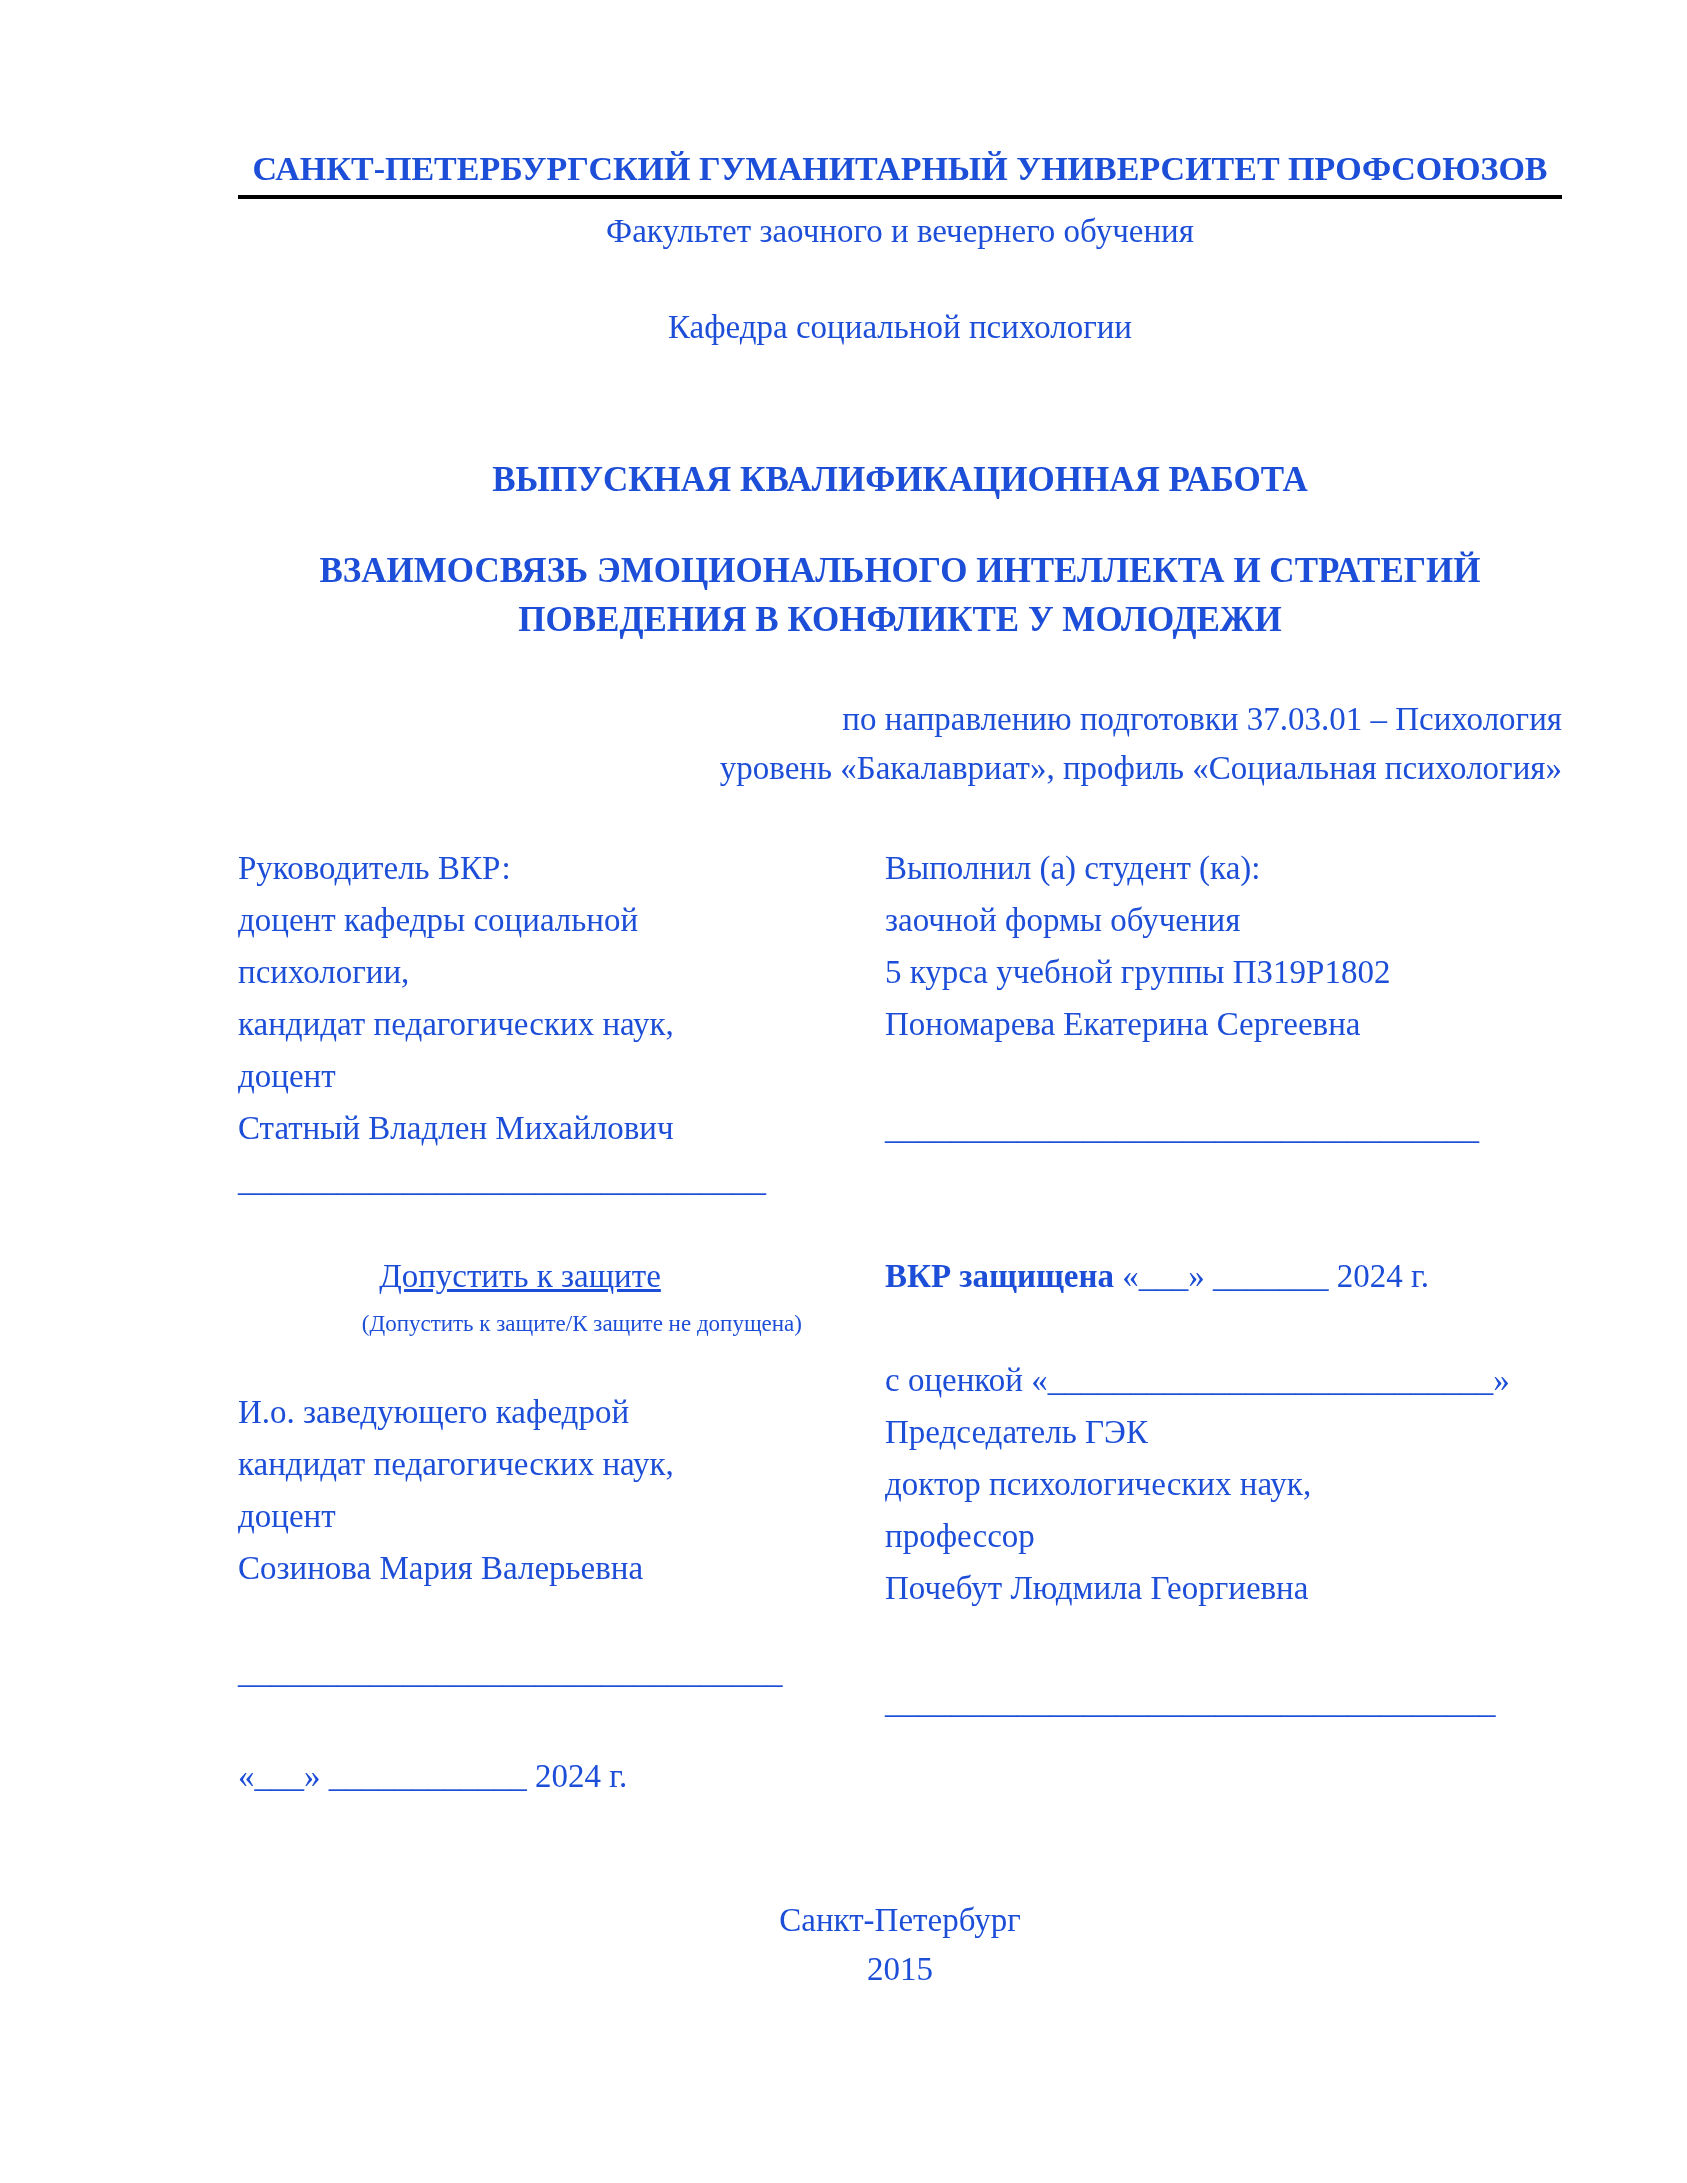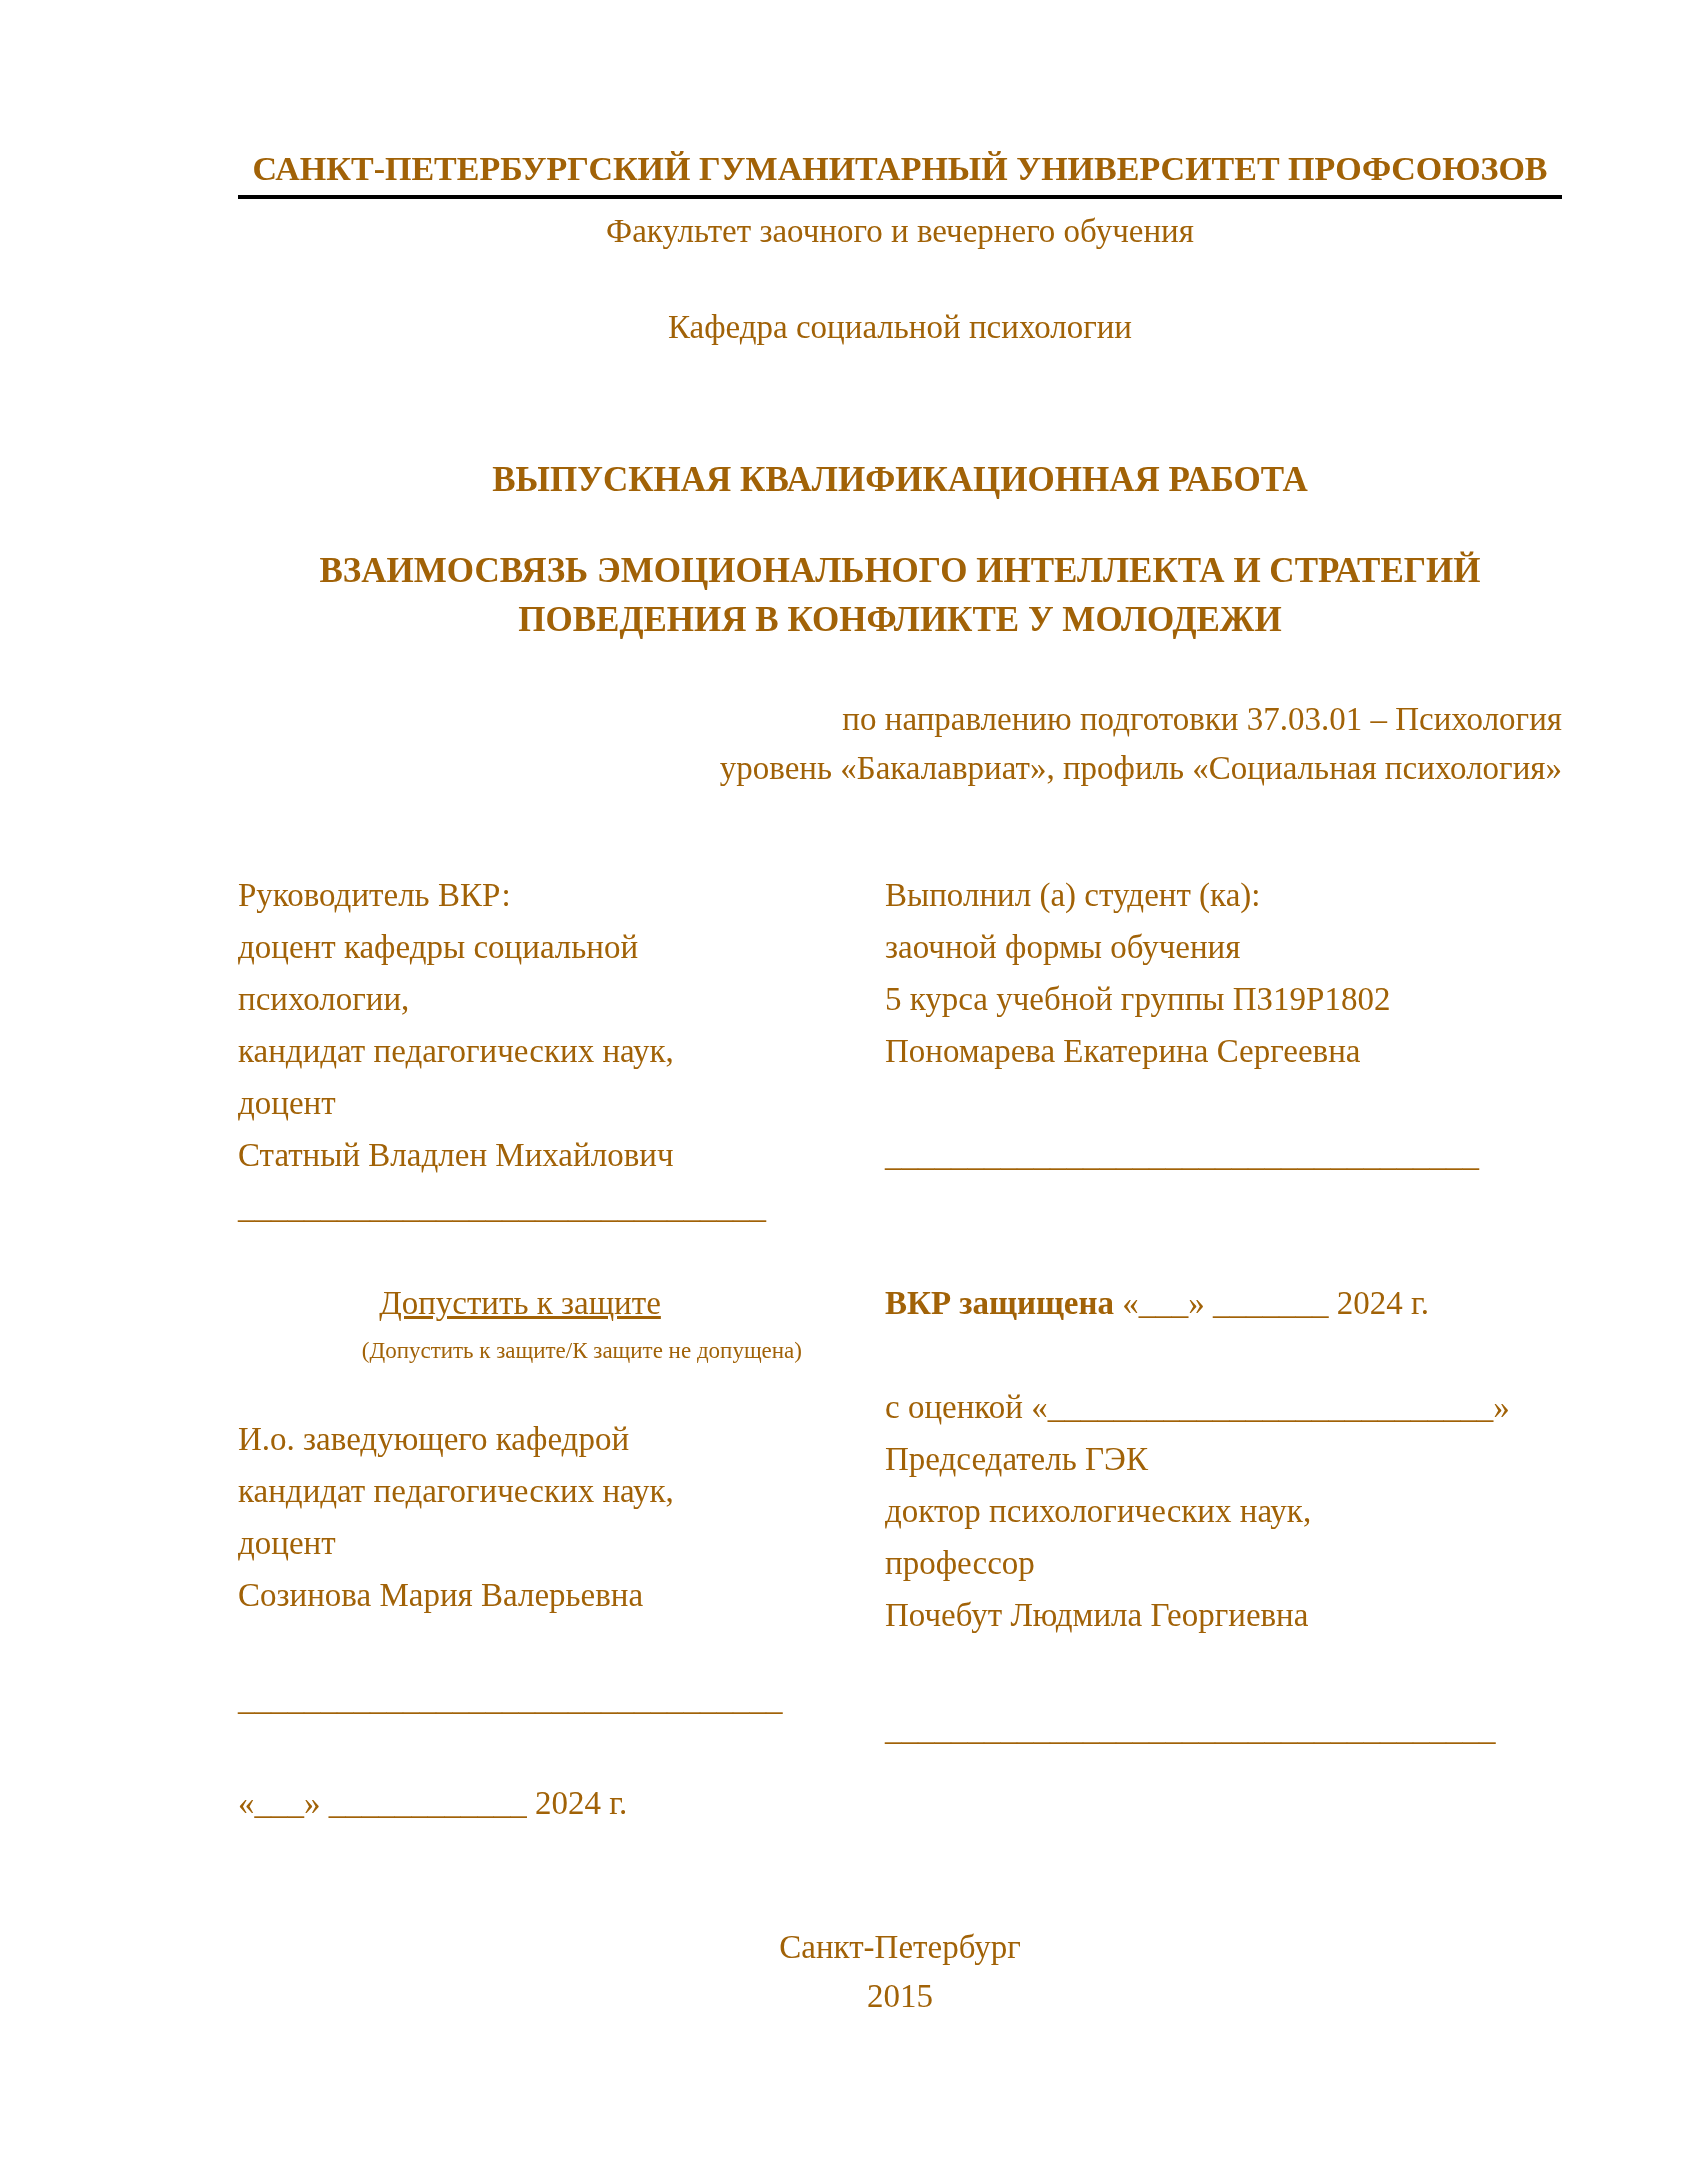--- a/index.html
+++ b/index.html
@@ -2,36 +2,36 @@
 <html style="font-size:12.7px"><head>
 <meta charset="utf-8">
 <style>
   * { box-sizing: border-box; }
   html, body { margin: 0; padding: 0; background: #ffffff; }
   .page {
     position: relative;
     width: 1687px;
     height: 2183px;
     background: #ffffff;
-    color: #a16207;
+    color: #1d4ed8;
     font-family: "Liberation Serif", "DejaVu Serif", serif;
     font-size: 33px;
     line-height: 52px;
     padding: 148px 125px 0 238px;
     overflow: hidden;
   }
   .header { border-bottom: 4px solid #000; padding-bottom: 6.4px; }
   .university { font-weight: bold; text-align: center; font-size: 34px; line-height: 41px; }
   .faculty { text-align: center; margin-top: 6px; }
   .department { text-align: center; margin-top: 44px; }
   .work-type { text-align: center; font-weight: bold; font-size: 35px; line-height: 44px; margin-top: 105px; }
   .thesis-title { text-align: center; font-weight: bold; font-size: 35px; line-height: 49px; margin-top: 44px; }
   .program { text-align: right; line-height: 49px; margin-top: 51px; }
   .cols { display: flex; align-items: flex-start; }
-  .cols-1 { margin-top: 76px; }
+  .cols-1 { margin-top: 49px; }
   .cols-2 { margin-top: 44px; }
   .col-left { width: 564px; flex-shrink: 0; }
   .col-right { margin-left: 83px; flex: 1; }
   .sig { white-space: nowrap; letter-spacing: 0; }
   .sig-gap { margin-top: 52px; }
   .sig-gap2 { margin-top: 62px; }
   .adm-heading { text-align: center; text-decoration: underline; }
   .adm-note { font-size: 23px; line-height: 32px; text-align: right; margin-top: 6px; }
   .adm-body { margin-top: 46px; }
   .date-line { margin-top: 52px; }

